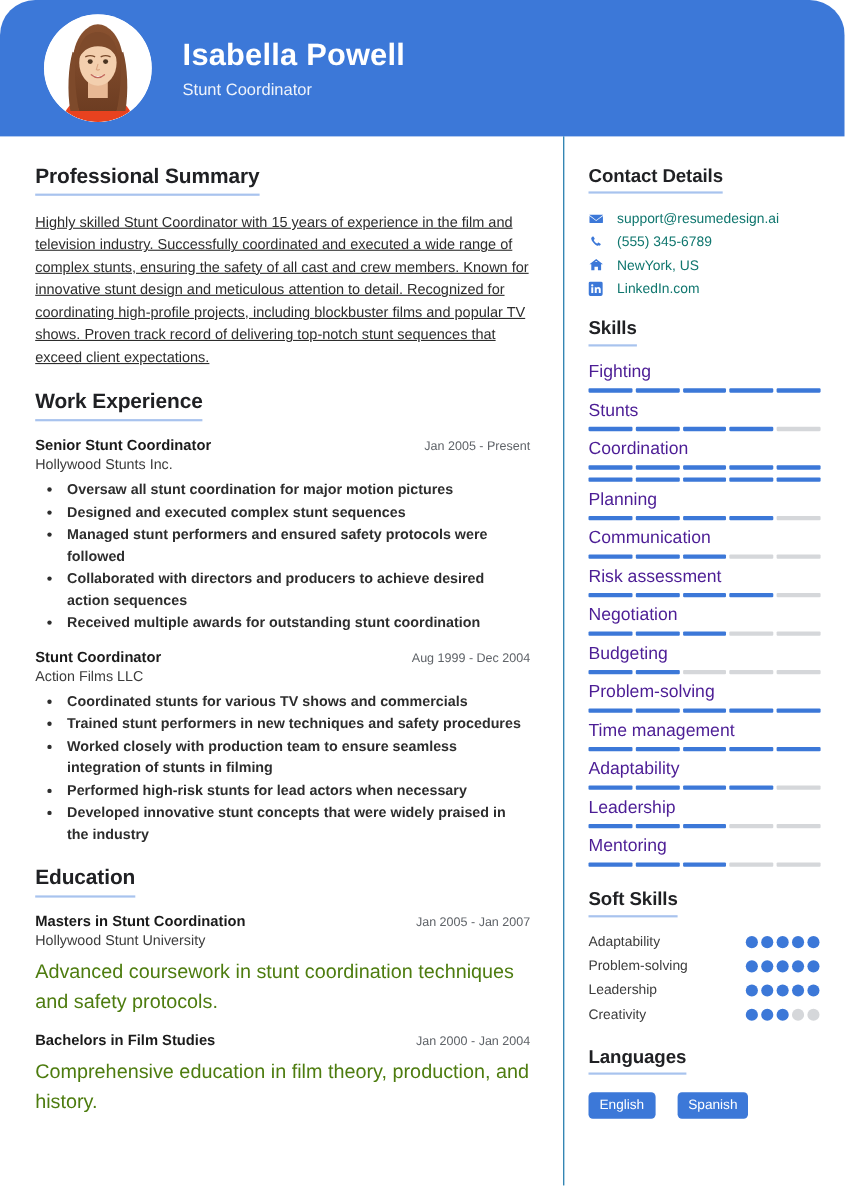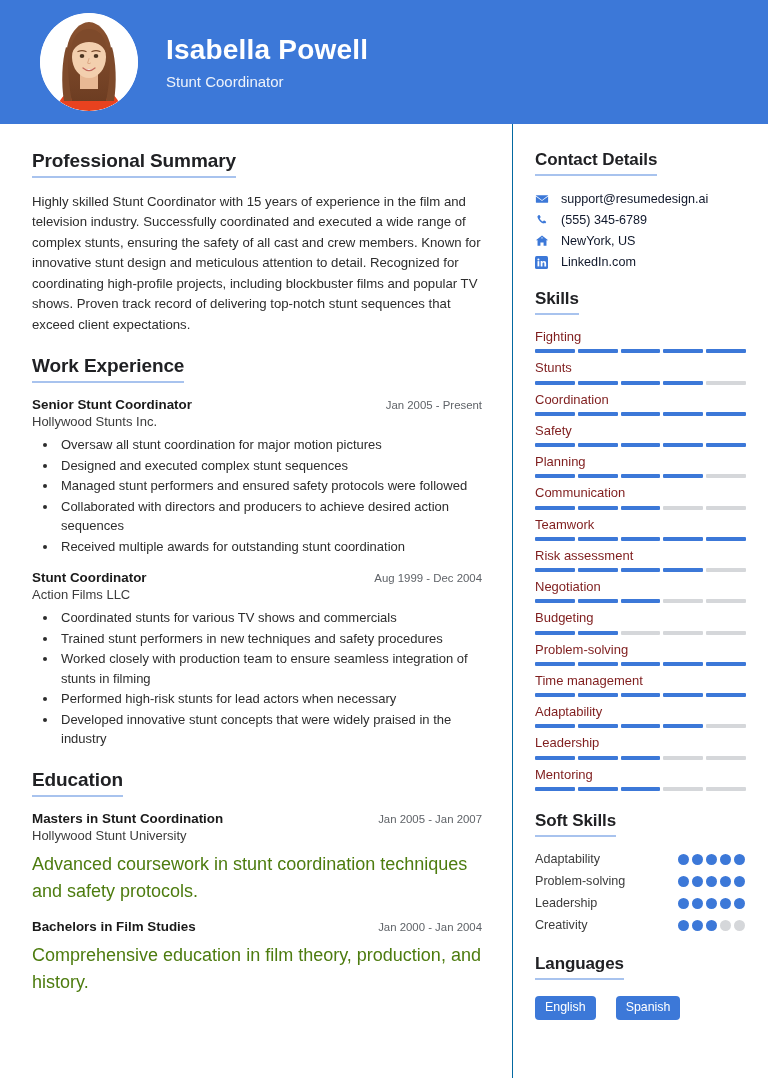--- a/index.html
+++ b/index.html
@@ -9,20 +9,21 @@
     background: #ffffff;
     font-family: "Liberation Sans", sans-serif;
     -webkit-font-smoothing: antialiased;
   }
   .page {
     position: relative;
     width: 768px;
     height: 1078px;
     background: #ffffff;
     overflow: hidden;
+    border-radius: 32px;
   }
 
   
   .header {
     height: 124px;
     background: #3c78d8;
     display: flex;
     align-items: center;
     padding-left: 40px;
   }
@@ -80,20 +81,21 @@
   .sec-title.small { font-size: 17px; }
   .sec-block { margin-bottom: 20px; }
   .sec-block .sec-title { margin-bottom: 14px; }
 
   
   .summary {
     font-size: 13.2px;
     line-height: 1.55;
     color: #2d2d2d;
     text-align: left;
+    text-decoration: underline;
   }
 
   
   .entry { margin-bottom: 14px; }
   .entry-head {
     display: flex;
     justify-content: space-between;
     align-items: baseline;
   }
   .entry-role {
@@ -121,49 +123,50 @@
   ul.bullets {
     margin: 6px 0 0 0;
     padding-left: 26px;
   }
   ul.bullets li {
     font-size: 13px;
     color: #2d2d2d;
     line-height: 1.5;
     margin-bottom: 1px;
     padding-left: 3px;
+    font-weight: bold;
   }
 
   
   .contact-list { margin-top: 2px; }
   .contact-row {
     display: flex;
     align-items: center;
     margin-bottom: 7px;
   }
   .contact-ico {
     width: 20px;
     flex: 0 0 20px;
     display: flex;
     align-items: center;
     justify-content: flex-start;
     color: #3c78d8;
   }
   .contact-ico svg { display: block; }
   .contact-val {
     font-size: 12.6px;
-    color: #0f172a;
+    color: #0f766e;
     margin-left: 6px;
   }
 
   
   .skill { margin-bottom: 3px; }
   .skill-name {
-    font-size: 13px;
-    color: #7f1d1d;
+    font-size: 16px;
+    color: #4c1d95;
     margin-bottom: 4px;
     line-height: 1.25;
   }
   .skill-bar {
     display: flex;
     gap: 3px;
     margin-bottom: 7px;
   }
   .seg {
     height: 4px;
@@ -411,21 +414,20 @@
               <div class="skill-name">Coordination</div>
               <div class="skill-bar">
                 <span class="seg on"></span>
                 <span class="seg on"></span>
                 <span class="seg on"></span>
                 <span class="seg on"></span>
                 <span class="seg on"></span>
               </div>
             </div>
             <div class="skill">
-              <div class="skill-name">Safety</div>
               <div class="skill-bar">
                 <span class="seg on"></span>
                 <span class="seg on"></span>
                 <span class="seg on"></span>
                 <span class="seg on"></span>
                 <span class="seg on"></span>
               </div>
             </div>
             <div class="skill">
               <div class="skill-name">Planning</div>
@@ -438,30 +440,20 @@
               </div>
             </div>
             <div class="skill">
               <div class="skill-name">Communication</div>
               <div class="skill-bar">
                 <span class="seg on"></span>
                 <span class="seg on"></span>
                 <span class="seg on"></span>
                 <span class="seg"></span>
                 <span class="seg"></span>
-              </div>
-            </div>
-            <div class="skill">
-              <div class="skill-name">Teamwork</div>
-              <div class="skill-bar">
-                <span class="seg on"></span>
-                <span class="seg on"></span>
-                <span class="seg on"></span>
-                <span class="seg on"></span>
-                <span class="seg on"></span>
               </div>
             </div>
             <div class="skill">
               <div class="skill-name">Risk assessment</div>
               <div class="skill-bar">
                 <span class="seg on"></span>
                 <span class="seg on"></span>
                 <span class="seg on"></span>
                 <span class="seg on"></span>
                 <span class="seg"></span>

